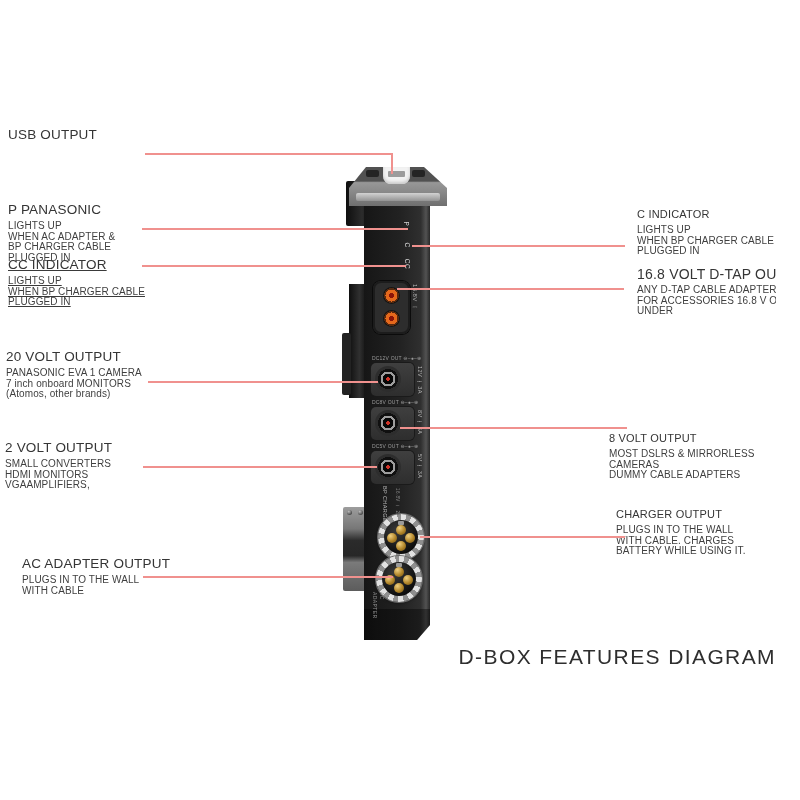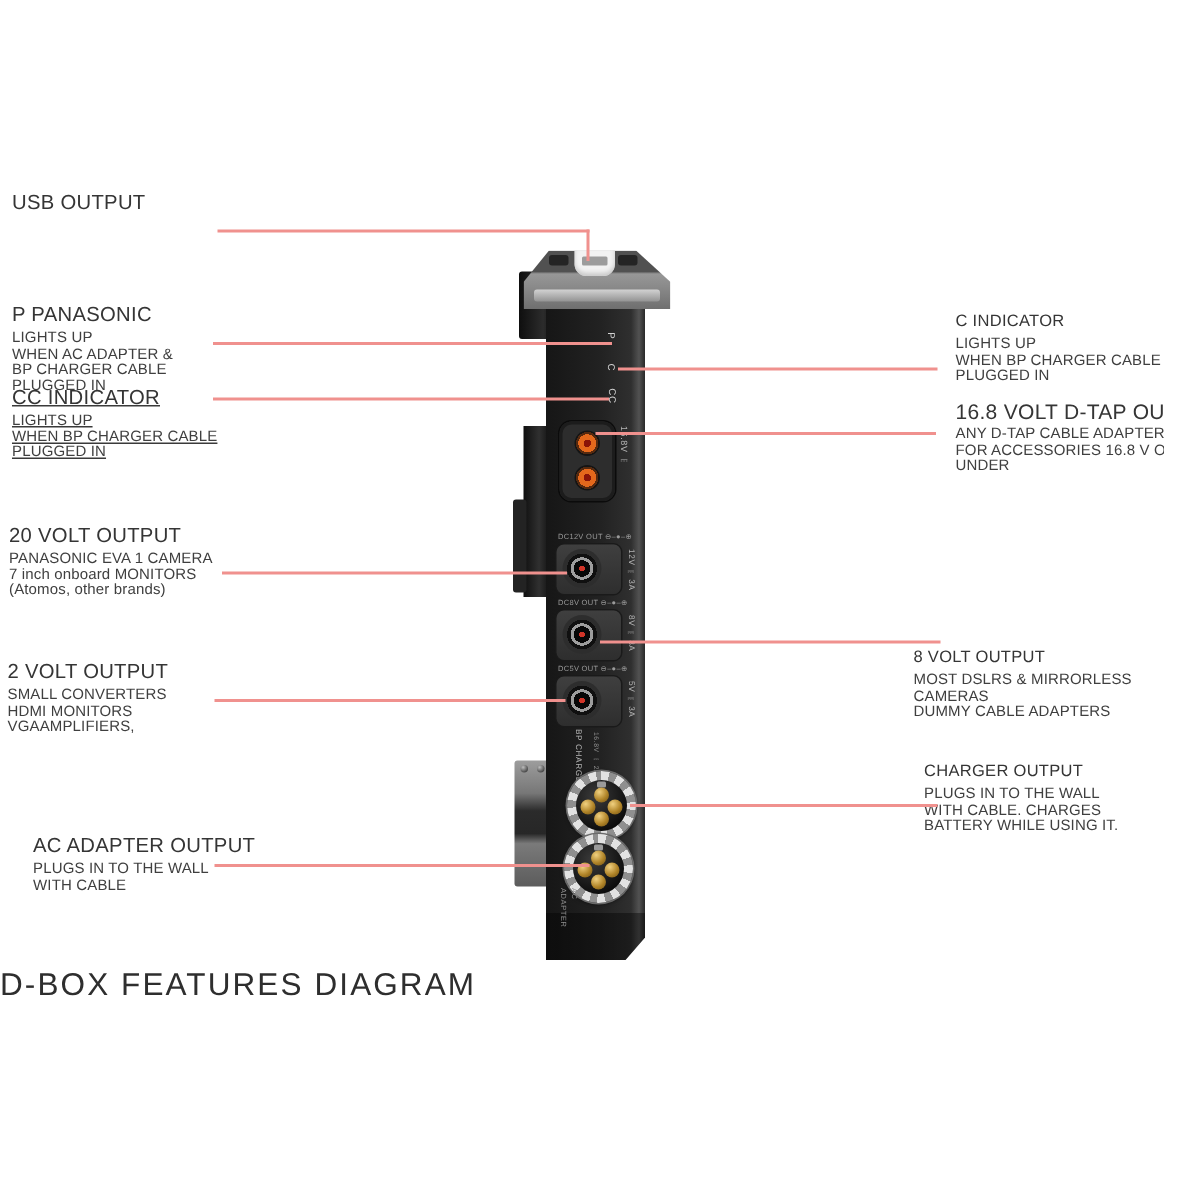--- a/index.html
+++ b/index.html
@@ -4,21 +4,21 @@
 <style>
   html,body{margin:0;padding:0;background:#fff;}
   .stage{position:relative;width:776px;height:800px;background:#ffffff;overflow:hidden;
          font-family:"Liberation Sans","DejaVu Sans",sans-serif;color:#3a3a3a;}
 
   
   .lbl{position:absolute;}
   .lbl .h{font-size:13.5px;font-weight:400;color:#353535;letter-spacing:.2px;line-height:16px;white-space:nowrap;}
   .lbl .d{font-size:10px;color:#3f3f3f;line-height:10.6px;margin-top:3px;white-space:pre-line;letter-spacing:.1px;}
   .lbl.right .h{font-size:11px;}
-  .title{position:absolute;top:645px;left:0;width:100%;text-align:left;
+  .title{position:absolute;top:645px;left:0;width:100%;text-align:right;
          font-size:21px;letter-spacing:1.4px;color:#2e2e2e;font-weight:400;}
 
   
   .line{position:absolute;background:#f0918e;}
   .hline{height:2px;}
   .vline{width:2px;}
 
   
   .part{position:absolute;}
   .cap{left:349px;top:167px;width:98px;height:39px;

